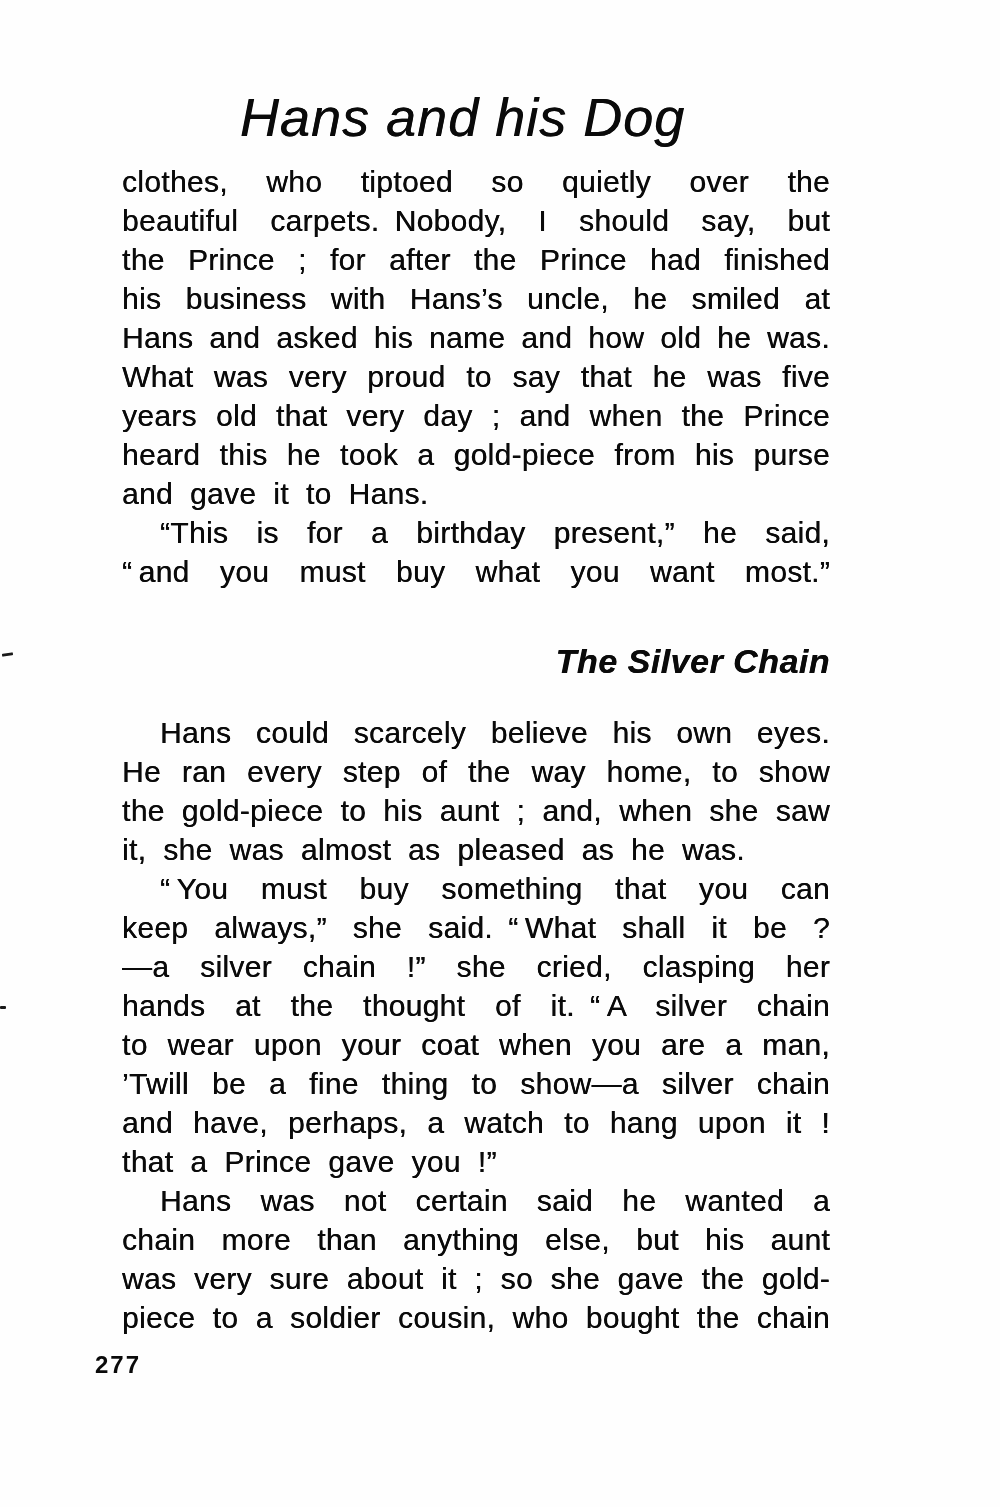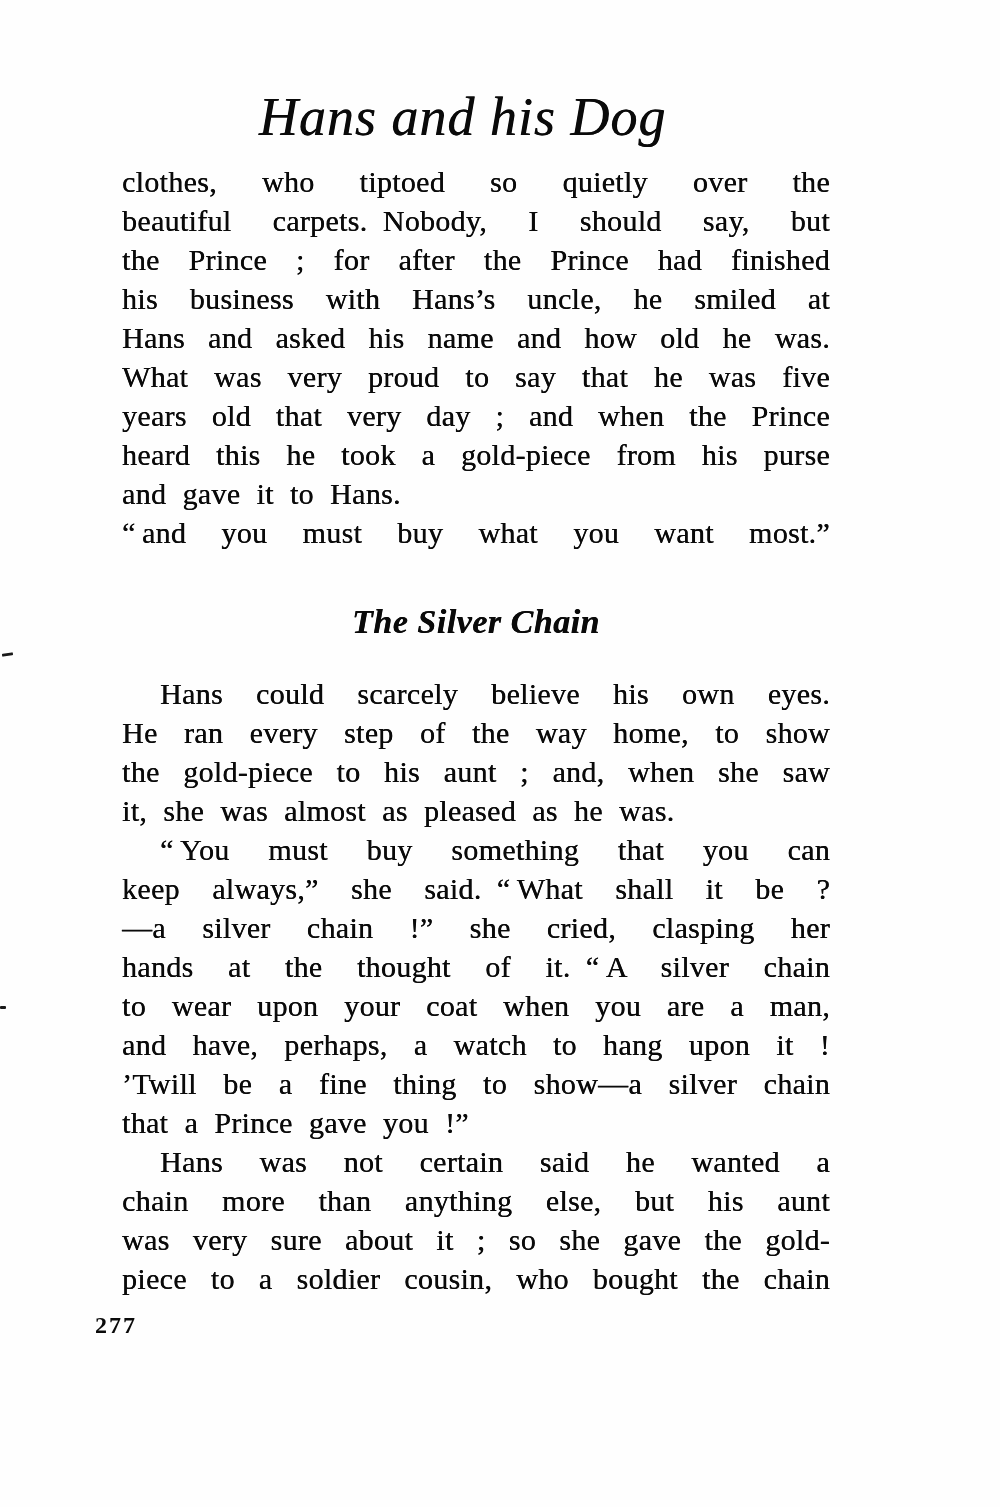--- a/index.html
+++ b/index.html
@@ -6,21 +6,21 @@
     margin: 0;
     padding: 0;
     background: #ffffff;
   }
   .page {
     position: relative;
     width: 1000px;
     height: 1507px;
     background: #fefefe;
     color: #0a0a0a;
-    font-family: Liberation Serif, serif;
+    font-family: Liberation Sans, sans-serif;
     overflow: hidden;
   }
   .column {
     margin: 0 170px 0 95px; 
   }
   .title {
     margin: 86px 0 14px 0;
     font-size: 54px;
     line-height: 62px;
     font-style: italic;
@@ -46,21 +46,21 @@
     word-spacing: 0.28em;
   }
   .line.indent {
     text-indent: 38px;
   }
   .section-heading {
     margin: 50px 0 32px 0;
     font-size: 34px;
     line-height: 40px;
     font-style: italic;
-    text-align: center;
+    text-align: right;
     letter-spacing: 0.5px;
     text-shadow: 0.3px 0 0 currentColor;
   }
   .pagenum {
     margin-top: 14px;
     text-align: left;
     font-size: 24px;
     font-weight: 700;
     letter-spacing: 2px;
   }
@@ -103,40 +103,41 @@
         <div class="line">the Prince ; for after the Prince had finished</div>
         <div class="line">his business with Hans’s uncle, he smiled at</div>
         <div class="line">Hans and asked his name and how old he was.</div>
         <div class="line">What was very proud to say that he was five</div>
         <div class="line">years old that very day ; and when the Prince</div>
         <div class="line">heard this he took a gold-piece from his purse</div>
         <div class="line last">and gave it to Hans.</div>
       </div>
 
       <div class="para">
+        <div class="line indent">“This is for a birthday present,” he said,</div>
         <div class="line">“ and you must buy what you want most.”</div>
       </div>
 
       <h2 class="section-heading">The Silver Chain</h2>
 
       <div class="para">
         <div class="line indent">Hans could scarcely believe his own eyes.</div>
         <div class="line">He ran every step of the way home, to show</div>
         <div class="line">the gold-piece to his aunt ; and, when she saw</div>
         <div class="line last">it, she was almost as pleased as he was.</div>
       </div>
 
       <div class="para">
         <div class="line indent">“ You must buy something that you can</div>
         <div class="line">keep always,” she said. “ What shall it be ?</div>
         <div class="line">—a silver chain !” she cried, clasping her</div>
         <div class="line">hands at the thought of it. “ A silver chain</div>
         <div class="line">to wear upon your coat when you are a man,</div>
+        <div class="line">’Twill be a fine thing to show—a silver chain</div>
         <div class="line">and have, perhaps, a watch to hang upon it !</div>
-        <div class="line">’Twill be a fine thing to show—a silver chain</div>
         <div class="line last">that a Prince gave you !”</div>
       </div>
 
       <div class="para">
         <div class="line indent">Hans was not certain said he wanted a</div>
         <div class="line">chain more than anything else, but his aunt</div>
         <div class="line">was very sure about it ; so she gave the gold-</div>
         <div class="line">piece to a soldier cousin, who bought the chain</div>
       </div>
 

